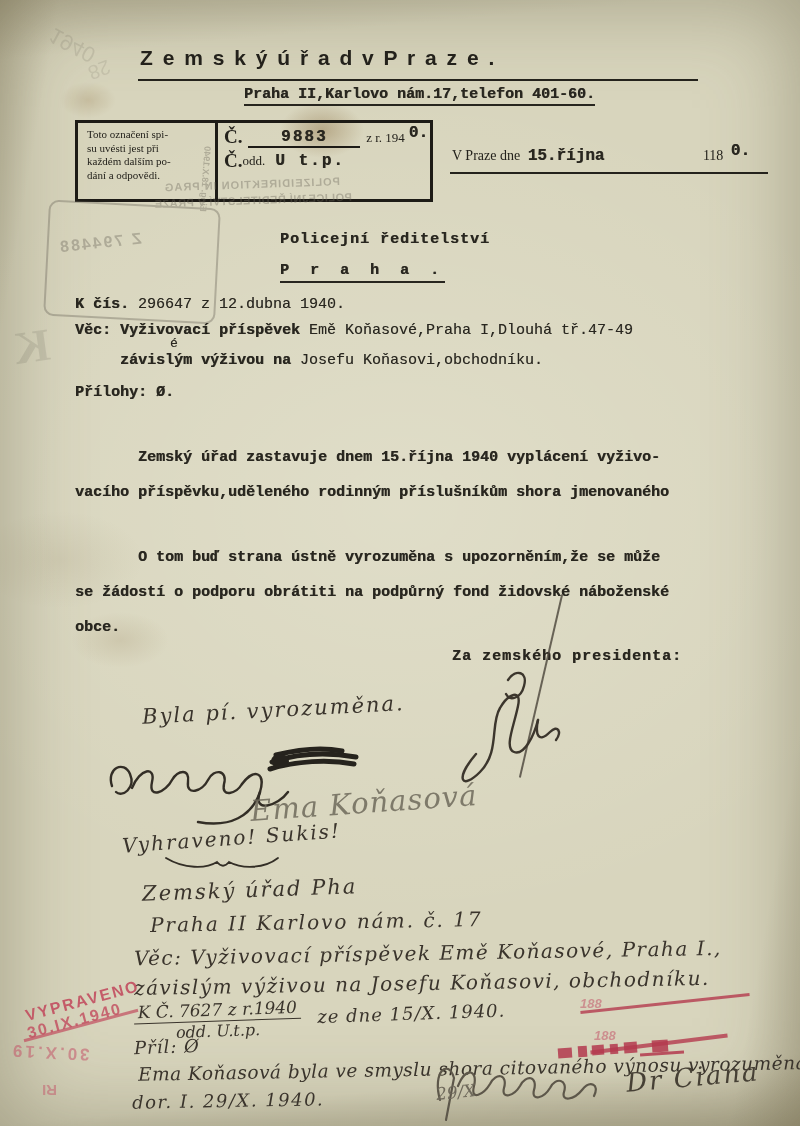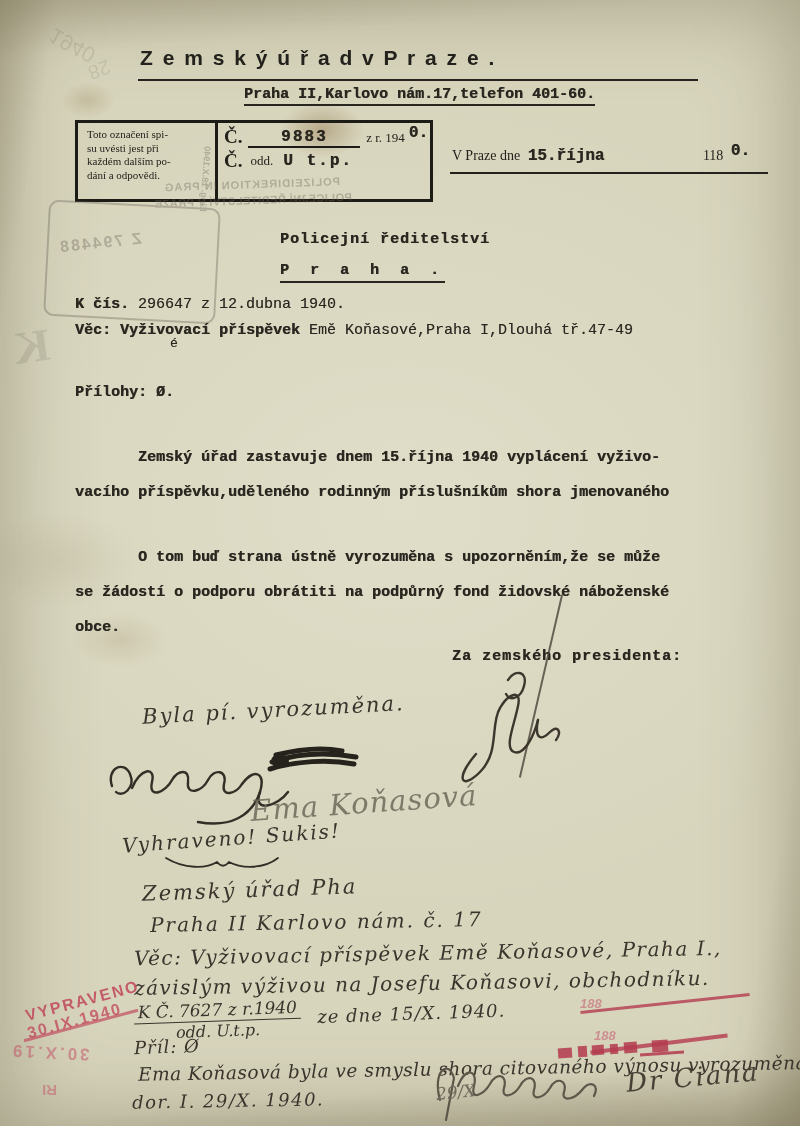--- a/index.html
+++ b/index.html
@@ -54,21 +54,21 @@
       <div style="display:flex;align-items:flex-end;">
         <span class="printed" style="font-size:19px;font-weight:700;">Č.</span>
         <span style="flex:1;border-bottom:2px solid #1d1b16;margin:0 6px;text-align:center;">
           <span class="typed" style="font-size:16px;letter-spacing:2px;">9883</span>
         </span>
         <span class="printed" style="font-size:13px;padding-bottom:2px;">z r. 194</span>
         <span class="typed" style="font-size:16px;position:relative;top:-6px;left:4px;">0.</span>
       </div>
       <div style="display:flex;align-items:center;margin-top:2px;">
         <span class="printed" style="font-size:19px;font-weight:700;">Č.</span>
-        <span class="printed" style="font-size:13px;margin-left:8px;">odd.</span>
+        <span class="printed" style="font-size:13px;">odd.</span>
         <span class="typed" style="font-size:16px;margin-left:10px;letter-spacing:2px;">U t.p.</span>
       </div>
     </div>
   </div>
 
   <div class="abs" style="left:452px;top:146px;width:318px;">
     <span class="printed" style="font-size:14px;">V Praze dne</span>
     <span class="typed" style="font-size:16px;margin-left:3px;">15.října</span>
     <span class="printed" style="font-size:14px;margin-left:94px;">118</span>
     <span class="typed" style="font-size:16px;position:relative;top:-5px;left:3px;">0.</span>
@@ -87,20 +87,23 @@
   <div class="abs typed" style="left:280px;top:262px;font-size:15px;letter-spacing:6px;border-bottom:2px solid #28261f;padding-bottom:2px;">P r a h a .</div>
 
   <div class="abs" style="left:75px;top:294px;">
     <span class="typed" style="font-size:15px;">K čís.</span><span class="typed typed-light" style="font-size:15px;"> 296647 z 12.dubna 1940.</span>
   </div>
 
   <div class="abs" style="left:75px;top:320px;">
     <span class="typed" style="font-size:15px;">Věc: </span><span class="typed" style="font-size:15px;">Vyživovací příspěvek </span><span class="typed typed-light" style="font-size:15px;">Emě Koňasové,Praha I,Dlouhá tř.47-49</span>
   </div>
   <div class="abs typed typed-light" style="left:170px;top:336px;font-size:13px;">é</div>
+  <div class="abs" style="left:120px;top:350px;">
+    <span class="typed" style="font-size:15px;">závislým výživou na </span><span class="typed typed-light" style="font-size:15px;">Josefu Koňasovi,obchodníku.</span>
+  </div>
 
   <div class="abs" style="left:75px;top:382px;">
     <span class="typed" style="font-size:15px;">Přílohy: </span><span class="typed" style="font-size:15px;">Ø.</span>
   </div>
 
   <div class="abs" style="left:75px;top:440px;width:680px;">
     <div class="typed" style="font-size:15px;line-height:35px;padding-left:63px;">Zemský úřad zastavuje dnem 15.října 1940 vyplácení vyživo-</div>
     <div class="typed" style="font-size:15px;line-height:35px;">vacího příspěvku,uděleného rodinným příslušníkům shora jmenovaného</div>
   </div>
 

